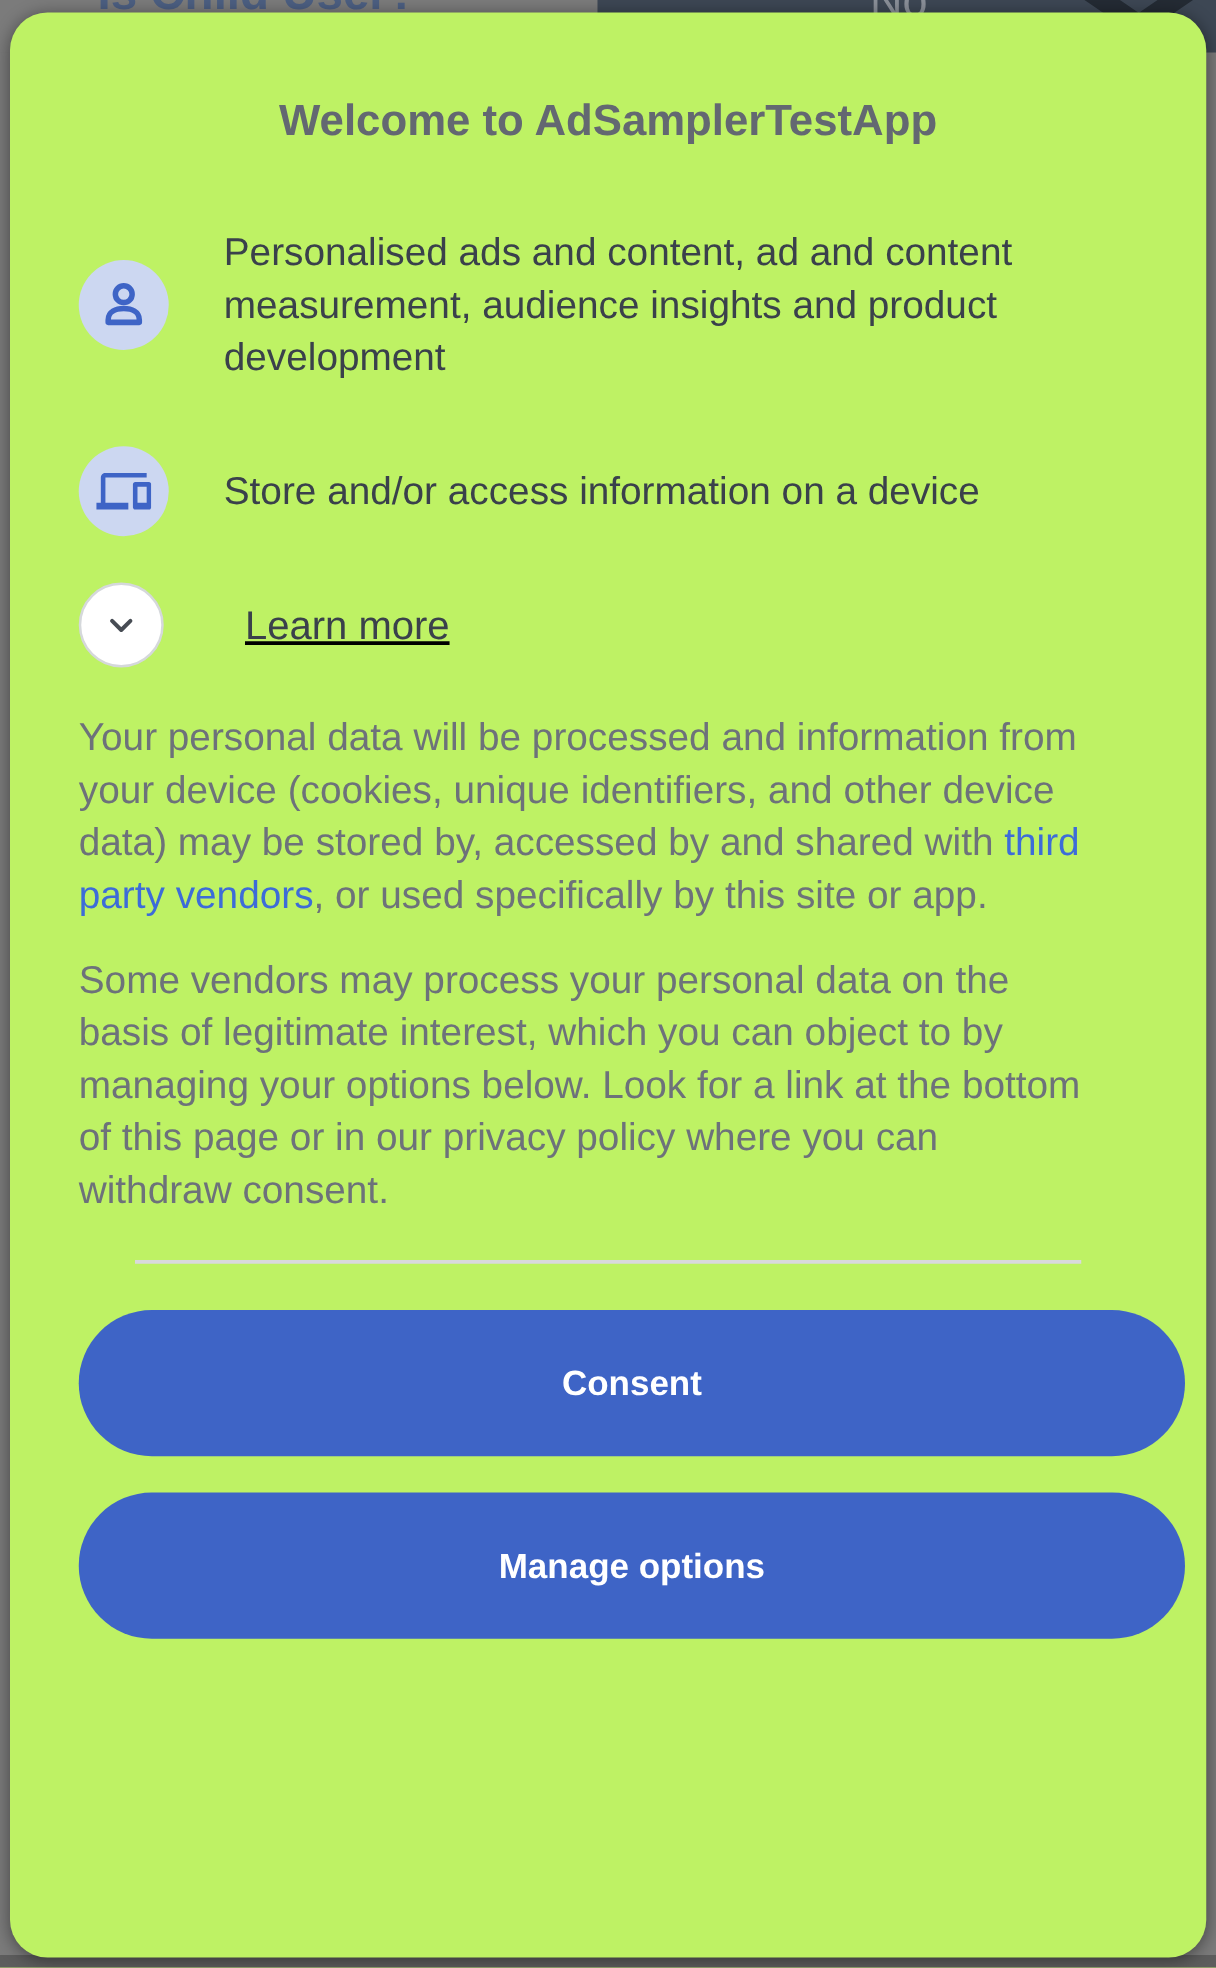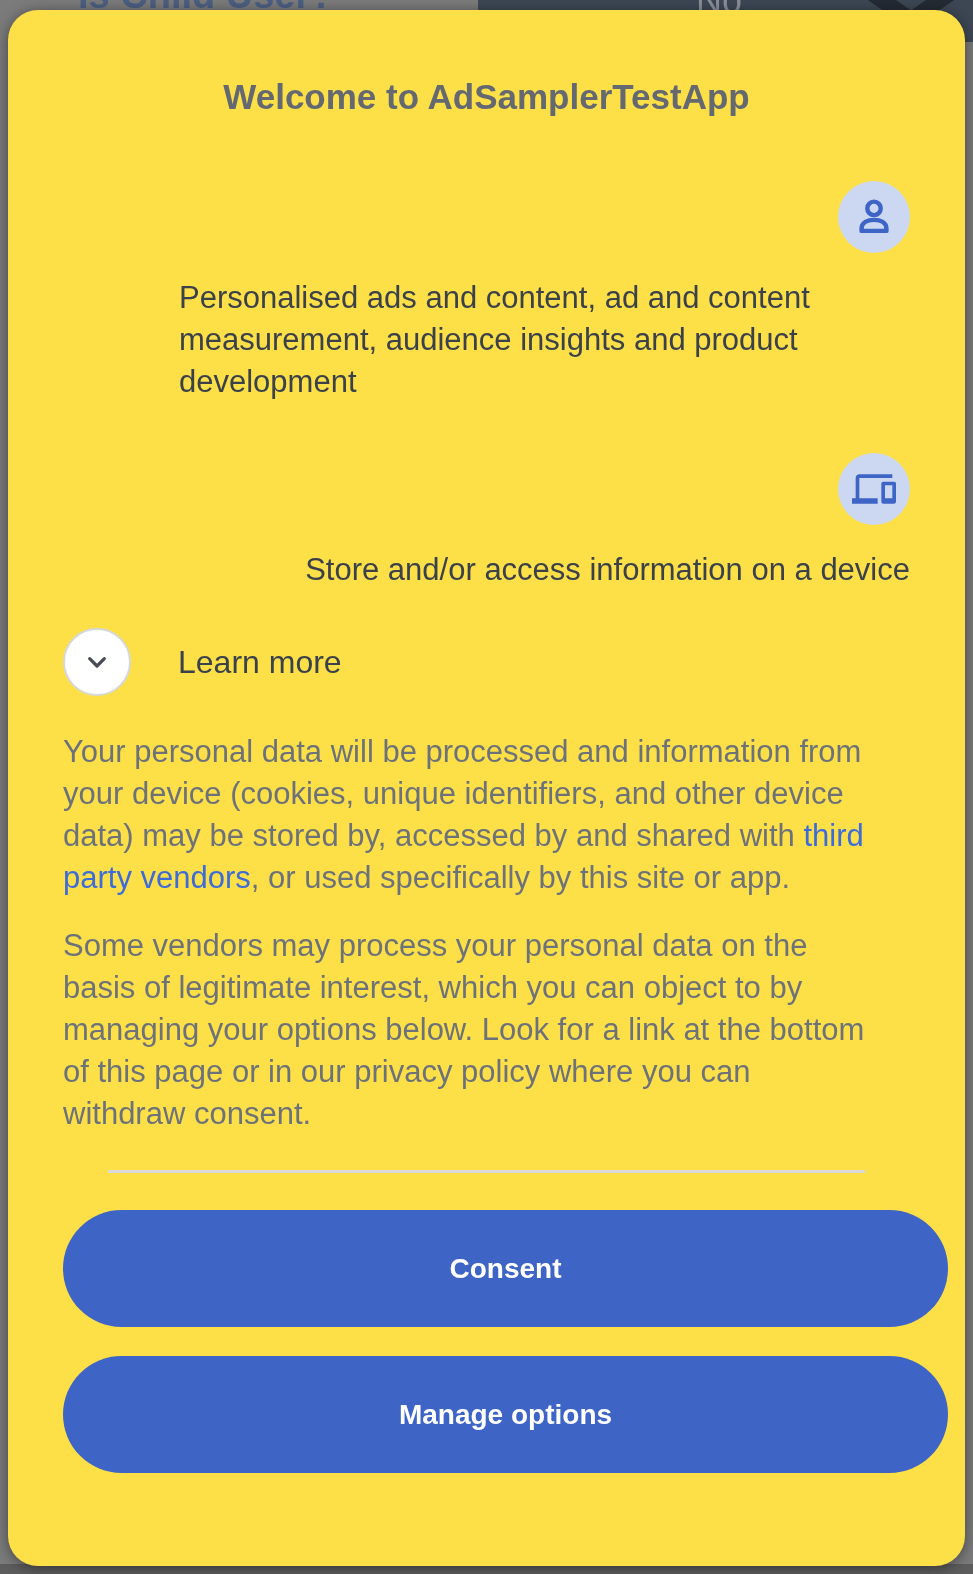--- a/index.html
+++ b/index.html
@@ -31,48 +31,48 @@
   }
   .bg-caret { position:absolute; top:-6px; right:14px; }
   .backdrop-bottom {
     position:absolute; bottom:0; left:0; width:973px; height:10px; background:#5d5d5d;
   }
 
   
   .dialog {
     position:absolute; top:10px; left:8px;
     width:957px; height:1556px;
-    background:#fde047; border-radius:30px;
+    background:#bef264; border-radius:30px;
     box-shadow:0 2px 14px rgba(0,0,0,.45);
     padding:0 55px; overflow:hidden;
   }
 
   .dialog-title {
     margin-top:66px; height:42px; line-height:42px;
     text-align:center; font-size:35px; font-weight:700; color:#636871;
   }
 
   .consent-heading {
     margin-top:34px; text-align:center;
     font-size:43px; line-height:58px; font-weight:800;
     letter-spacing:-1px; color:#0c0c0c; white-space:pre-line;
   }
 
-  .purpose-row { display:flex; align-items:flex-end; gap:24px;flex-direction:column; }
+  .purpose-row { display:flex; align-items:center; gap:44px; }
   .purpose-row.first { margin-top:63px; }
   .purpose-row.second { margin-top:50px; }
   .icon-circle {
     flex:0 0 72px; width:72px; height:72px; border-radius:50%;
     background:#ccd7f1; display:flex; align-items:center; justify-content:center;
   }
   .purpose-text {
     font-size:31px; line-height:42px; color:#3a414b; max-width:731px;
   }
 
-  .learn-more-row { margin-top:37px; display:flex; align-items:center; gap:47px; cursor:pointer; }
+  .learn-more-row { margin-top:37px; display:flex; align-items:center; gap:65px; cursor:pointer;text-decoration:underline; }
   .chevron-circle {
     flex:0 0 68px; width:68px; height:68px; border-radius:50%;
     background:#fff; border:2px solid #d5d8db;
     display:flex; align-items:center; justify-content:center; cursor:pointer;
   }
   .learn-more-label { font-size:32px; color:#3a414b; }
 
   .para {
     font-size:31px; line-height:42px; color:#6d727a; max-width:812px;
   }

